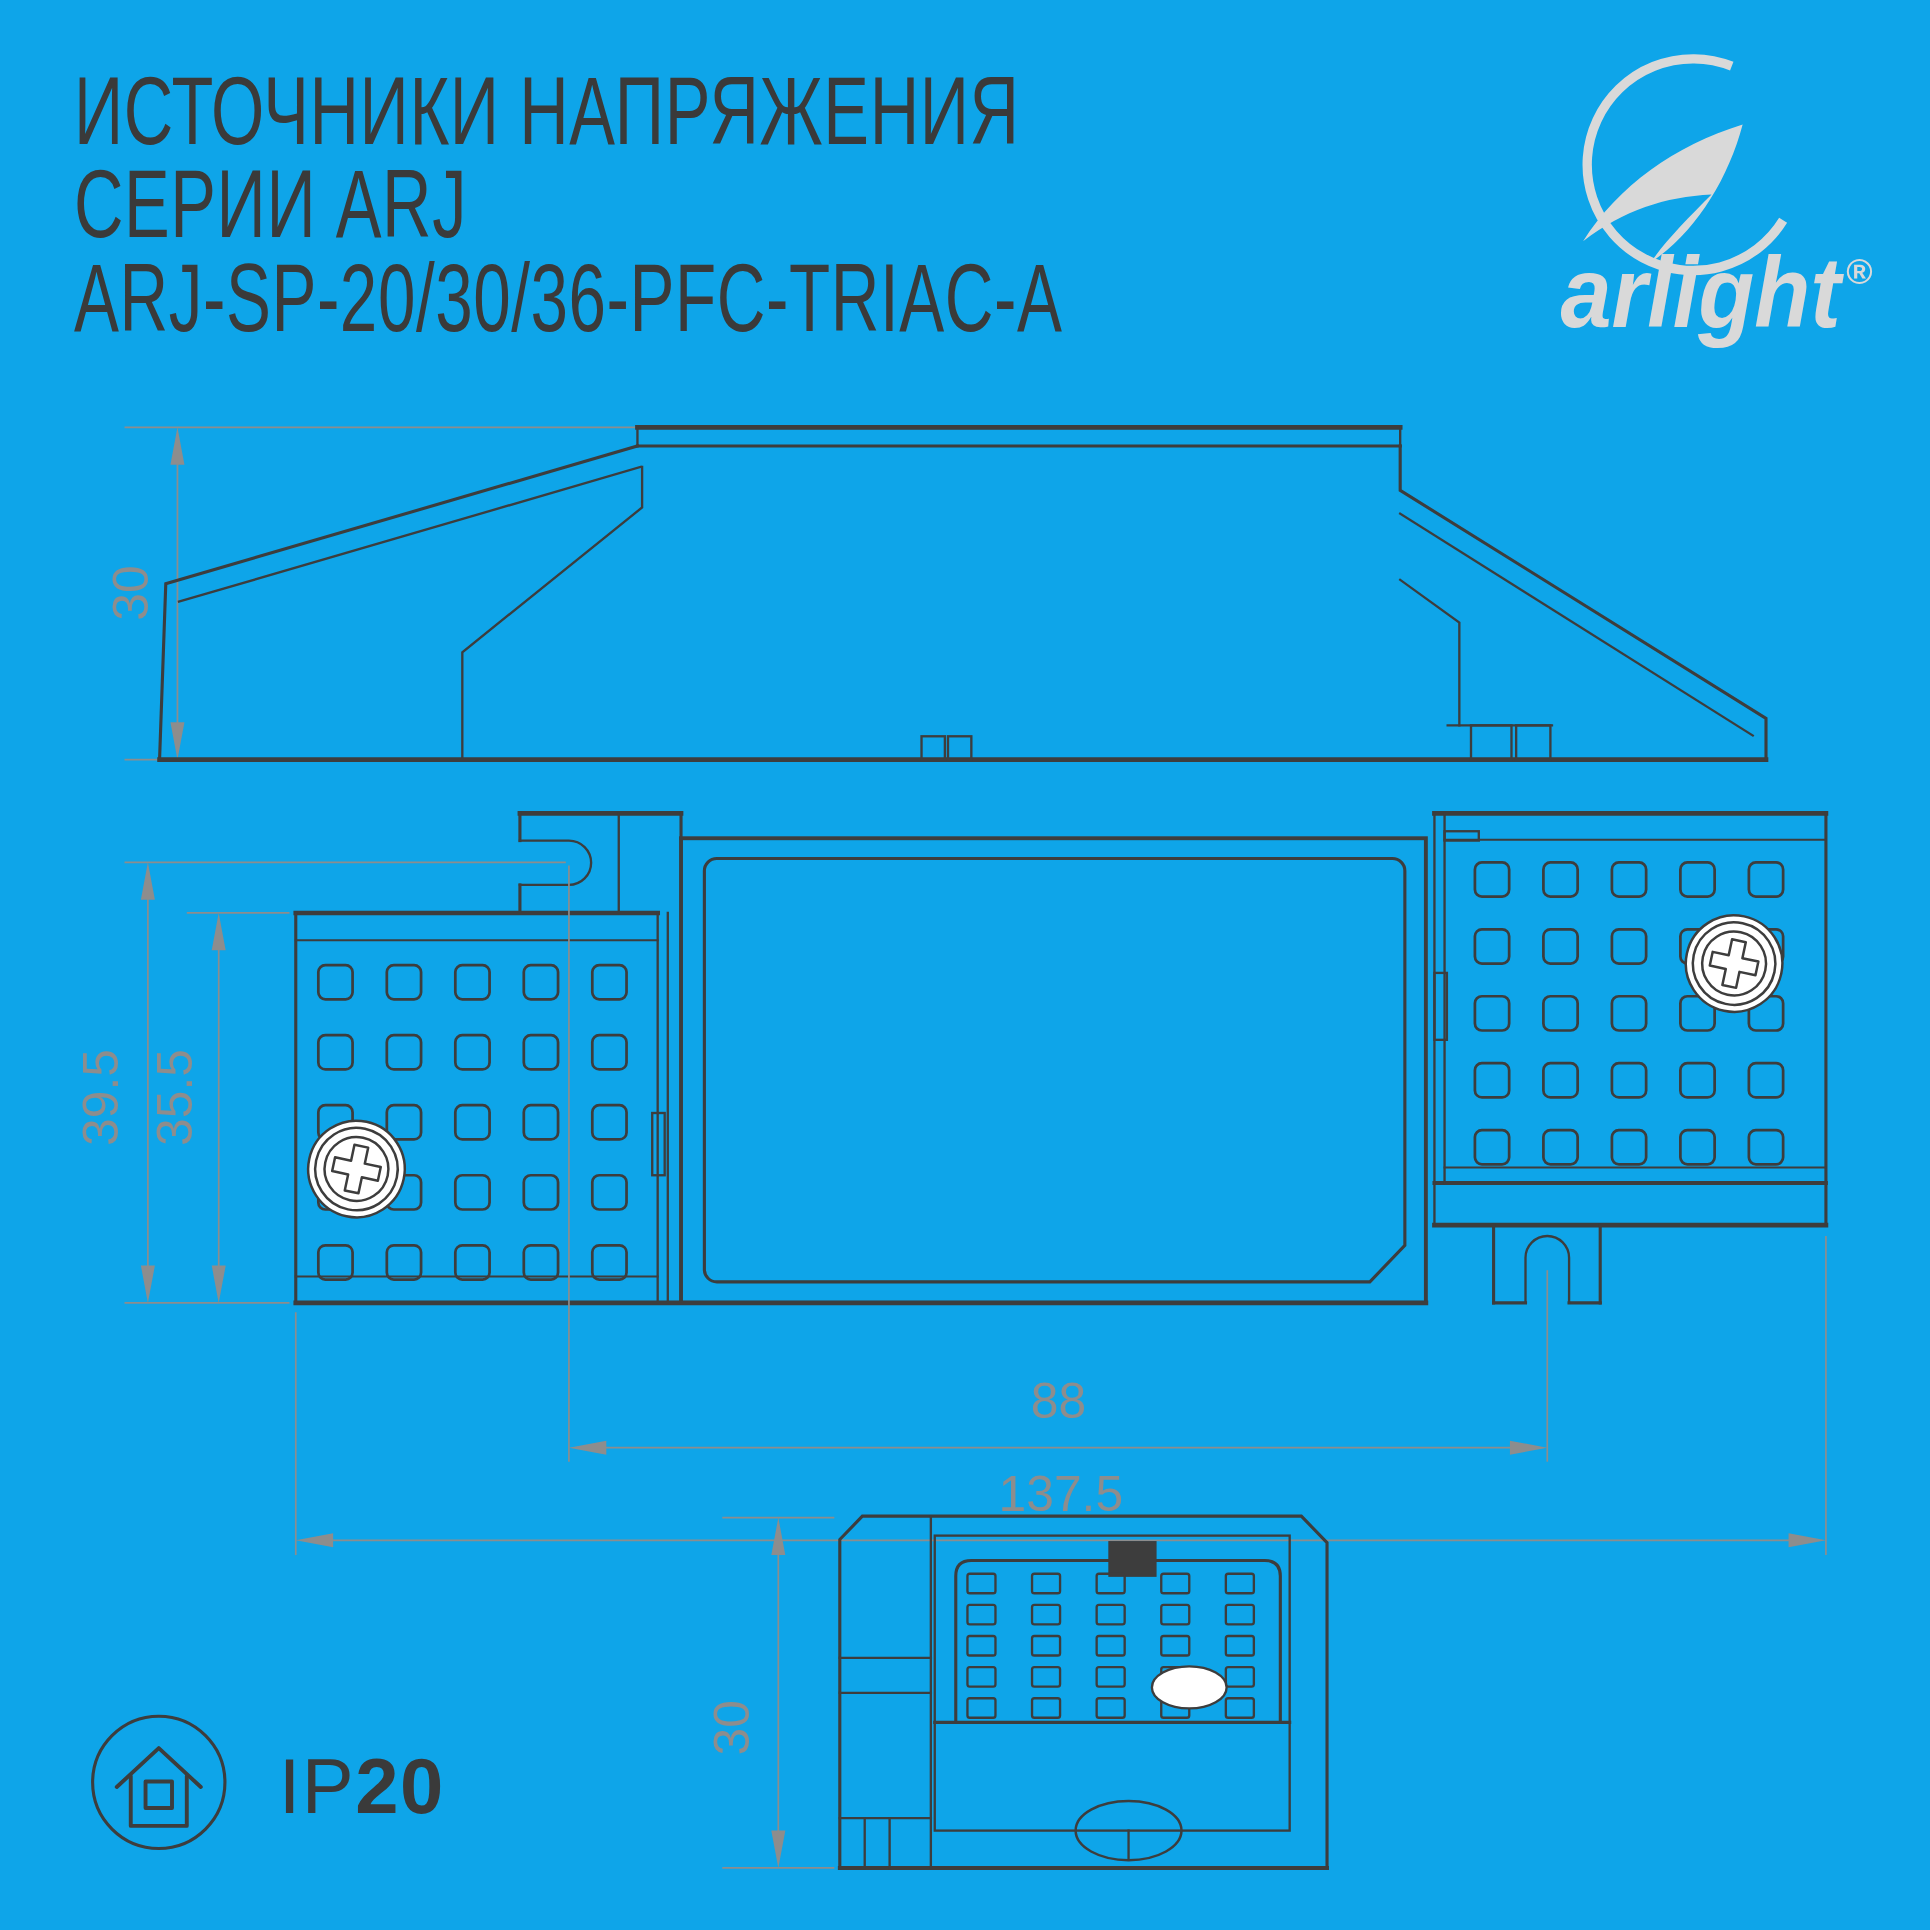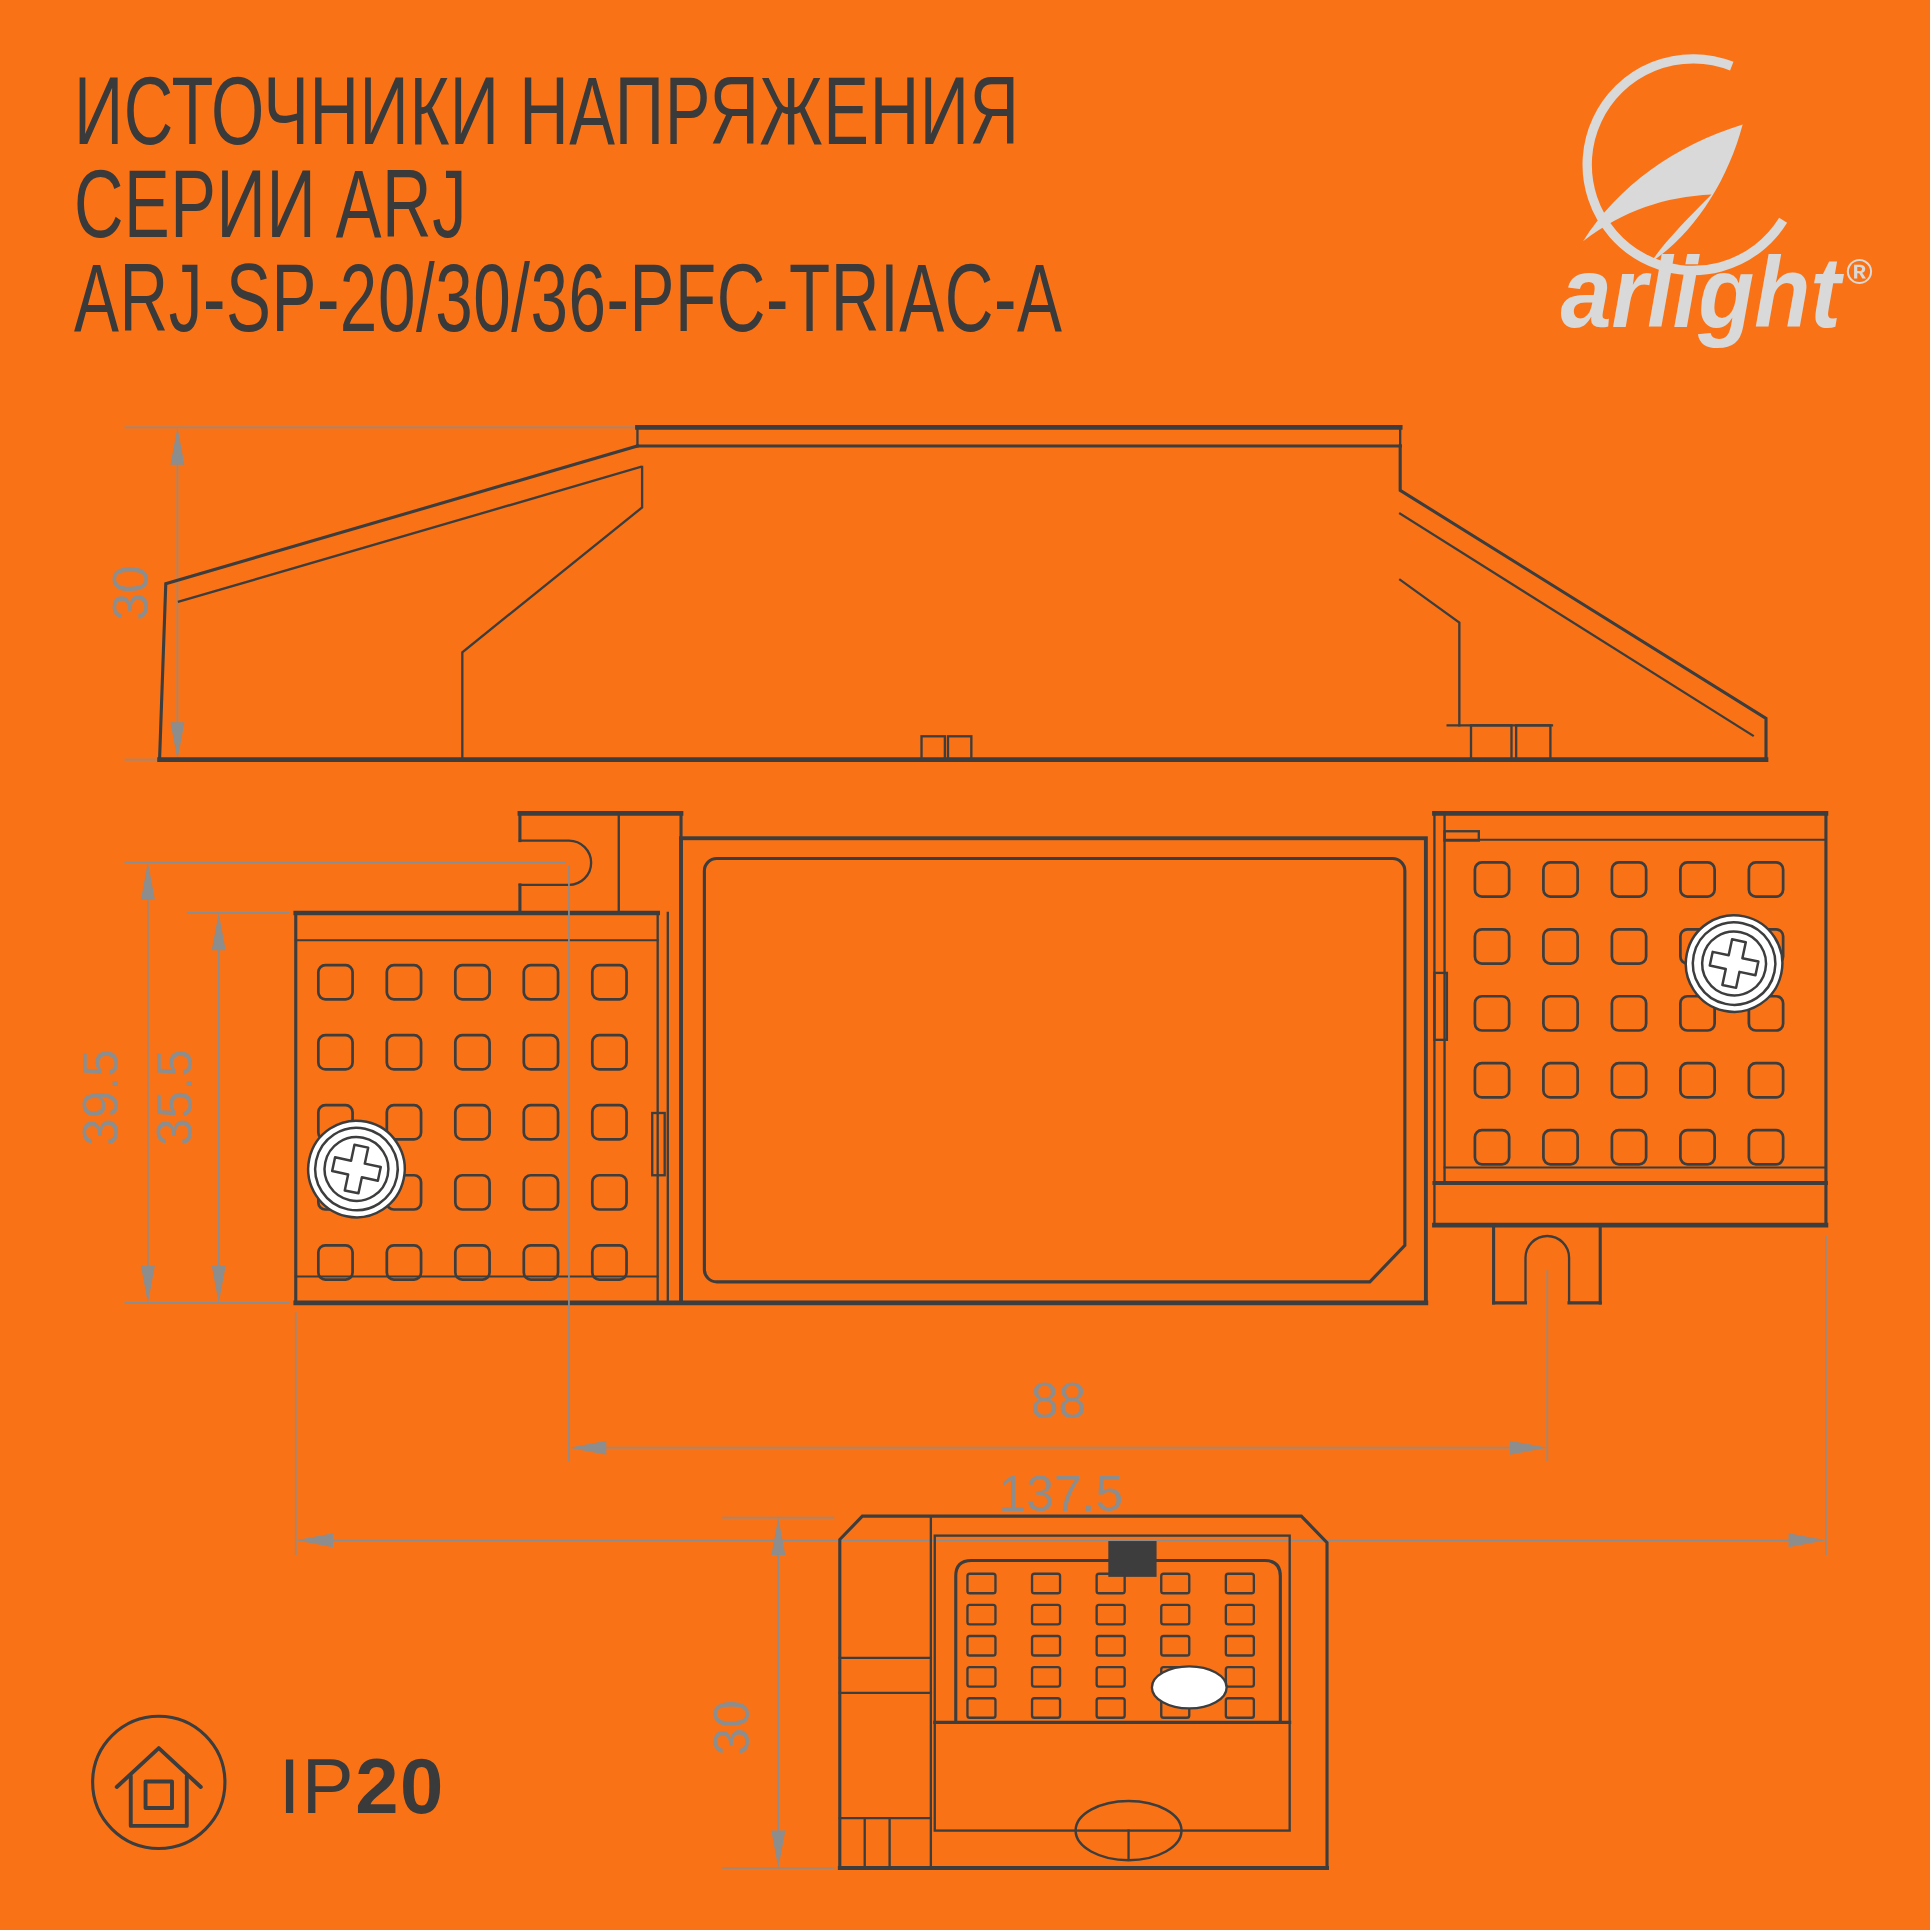--- a/index.html
+++ b/index.html
@@ -1,16 +1,16 @@
 <!DOCTYPE html>
 <html style="font-size:12.5px"><head>
 <meta charset="utf-8">
 <style>
   html,body{margin:0;padding:0;background:#ffffff;}
-  .stage{position:relative;width:1931px;height:1931px;background:#f97316;overflow:hidden;}
+  .stage{position:relative;width:1931px;height:1931px;background:#0ea5e9;overflow:hidden;}
   svg{display:block;}
   text{font-family:"Liberation Sans", sans-serif;}
   .title-txt{fill:#3a3a3a;font-size:124px;letter-spacing:1px;}
   .logo-txt{fill:#d9d9d9;font-size:128px;font-weight:bold;font-style:italic;}
   .logo-reg{fill:#d9d9d9;font-size:46px;font-weight:bold;}
   .logo-shape{fill:#d9d9d9;}
   .logo-ring{stroke:#d9d9d9;stroke-width:12;fill:none;}
   .ln6{stroke:#3d3d3d;stroke-width:6;fill:none;stroke-linecap:square;}
   .ln5{stroke:#3d3d3d;stroke-width:5;fill:none;stroke-linecap:square;}
   .ln4{stroke:#3d3d3d;stroke-width:4;fill:none;stroke-linecap:square;}

